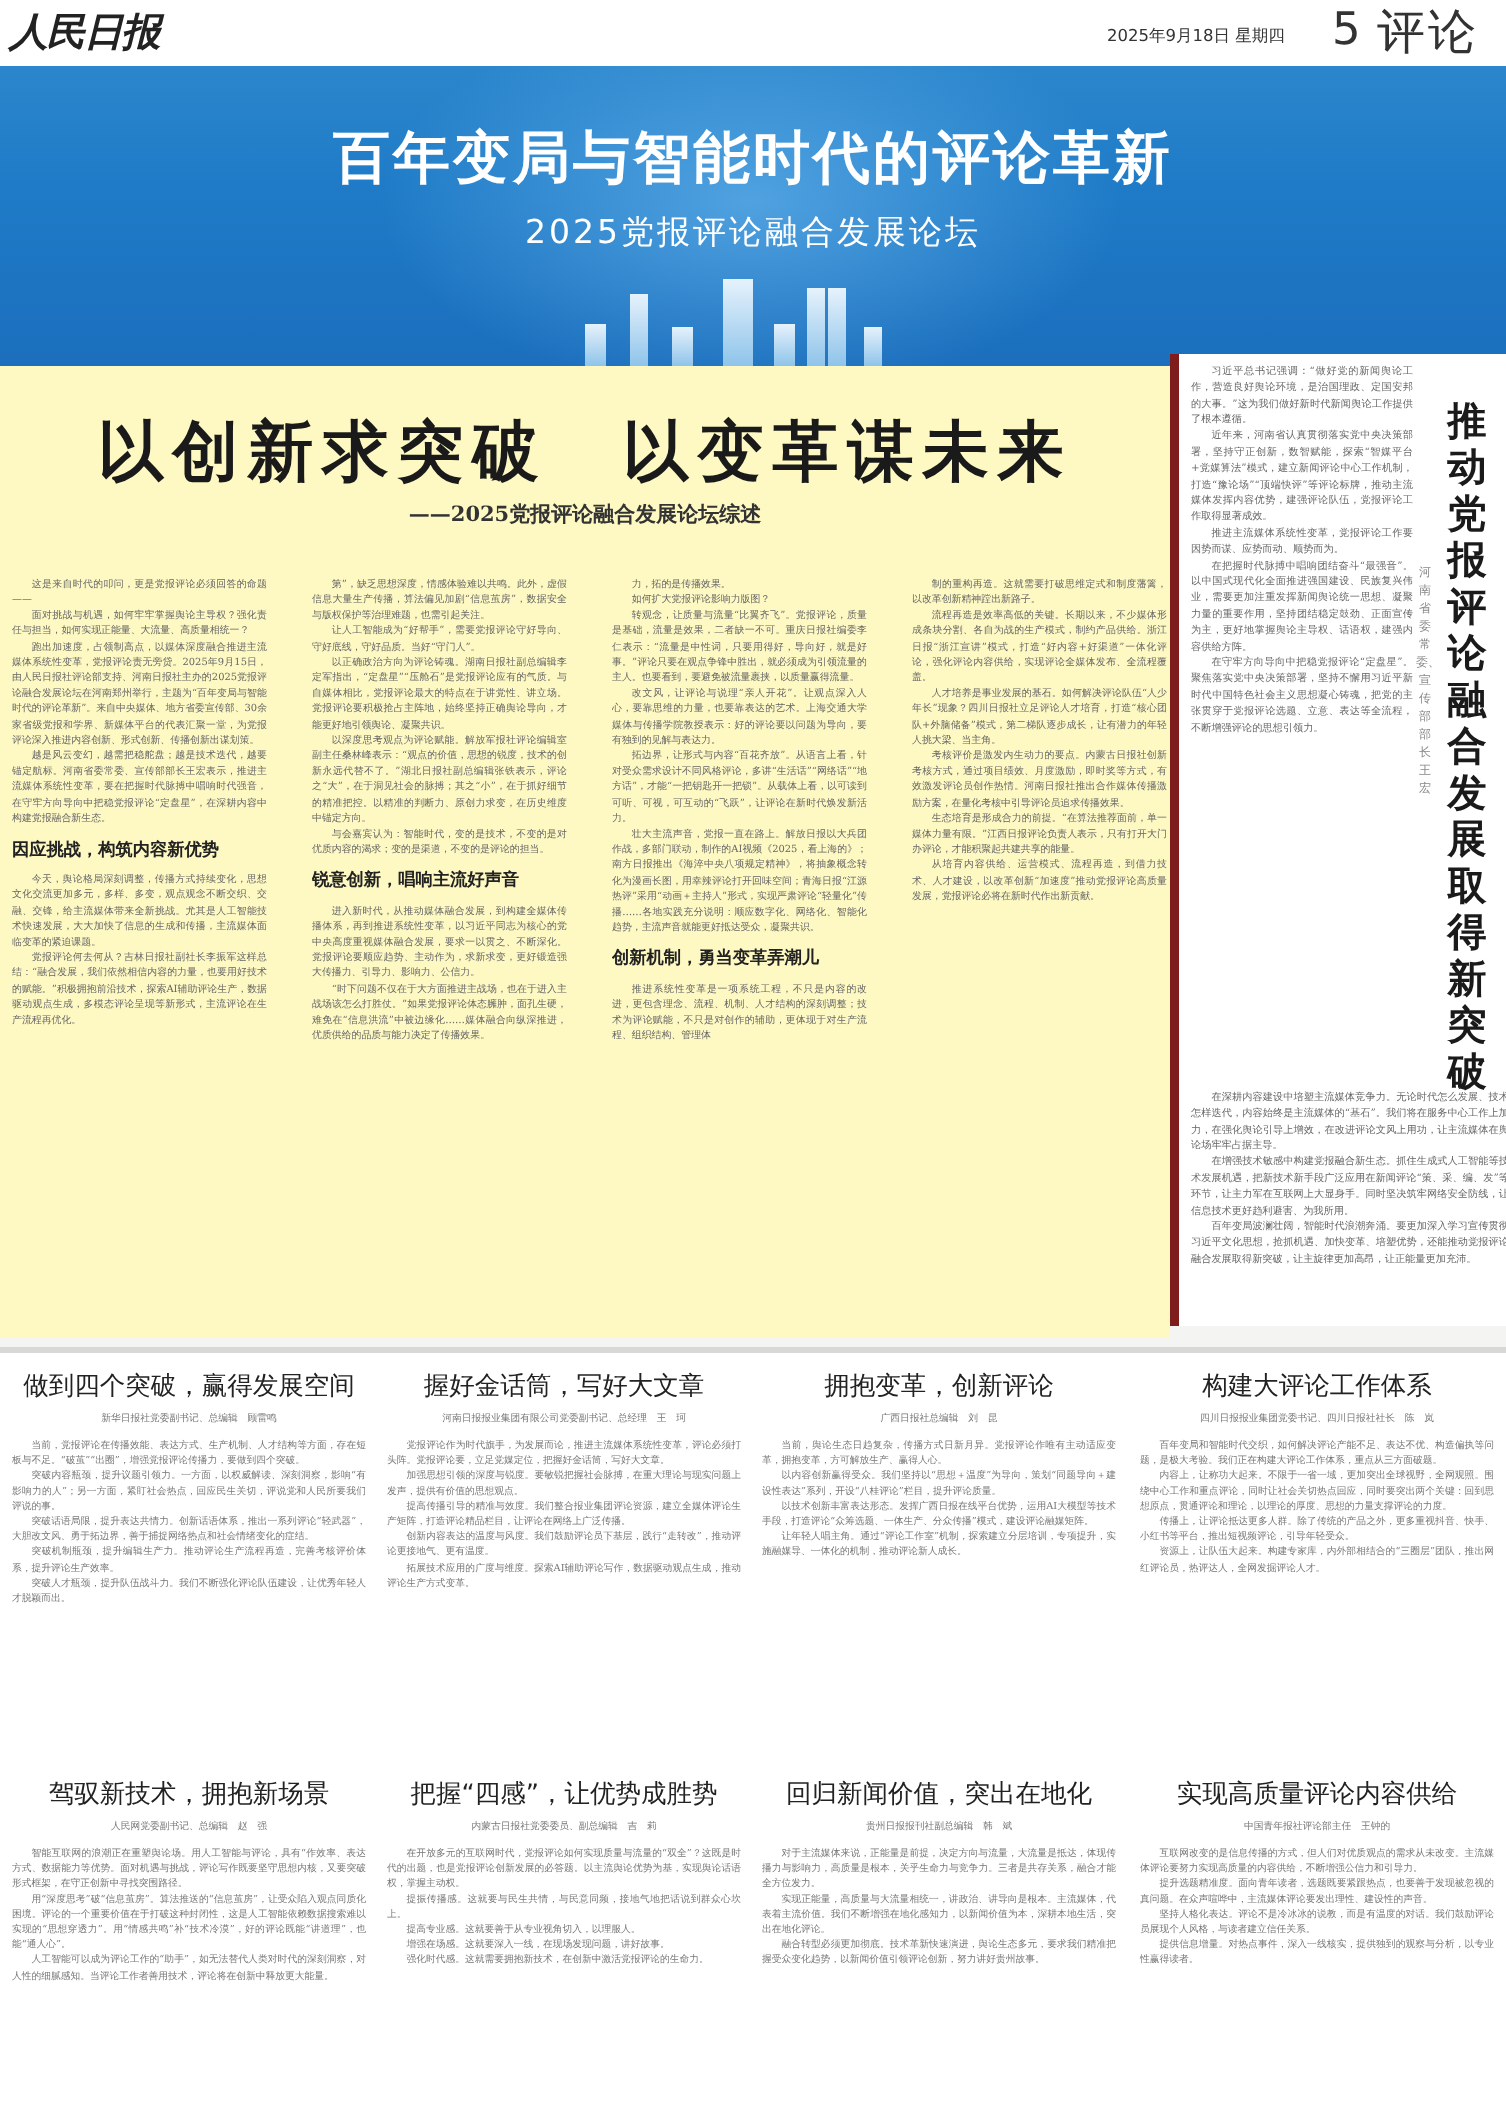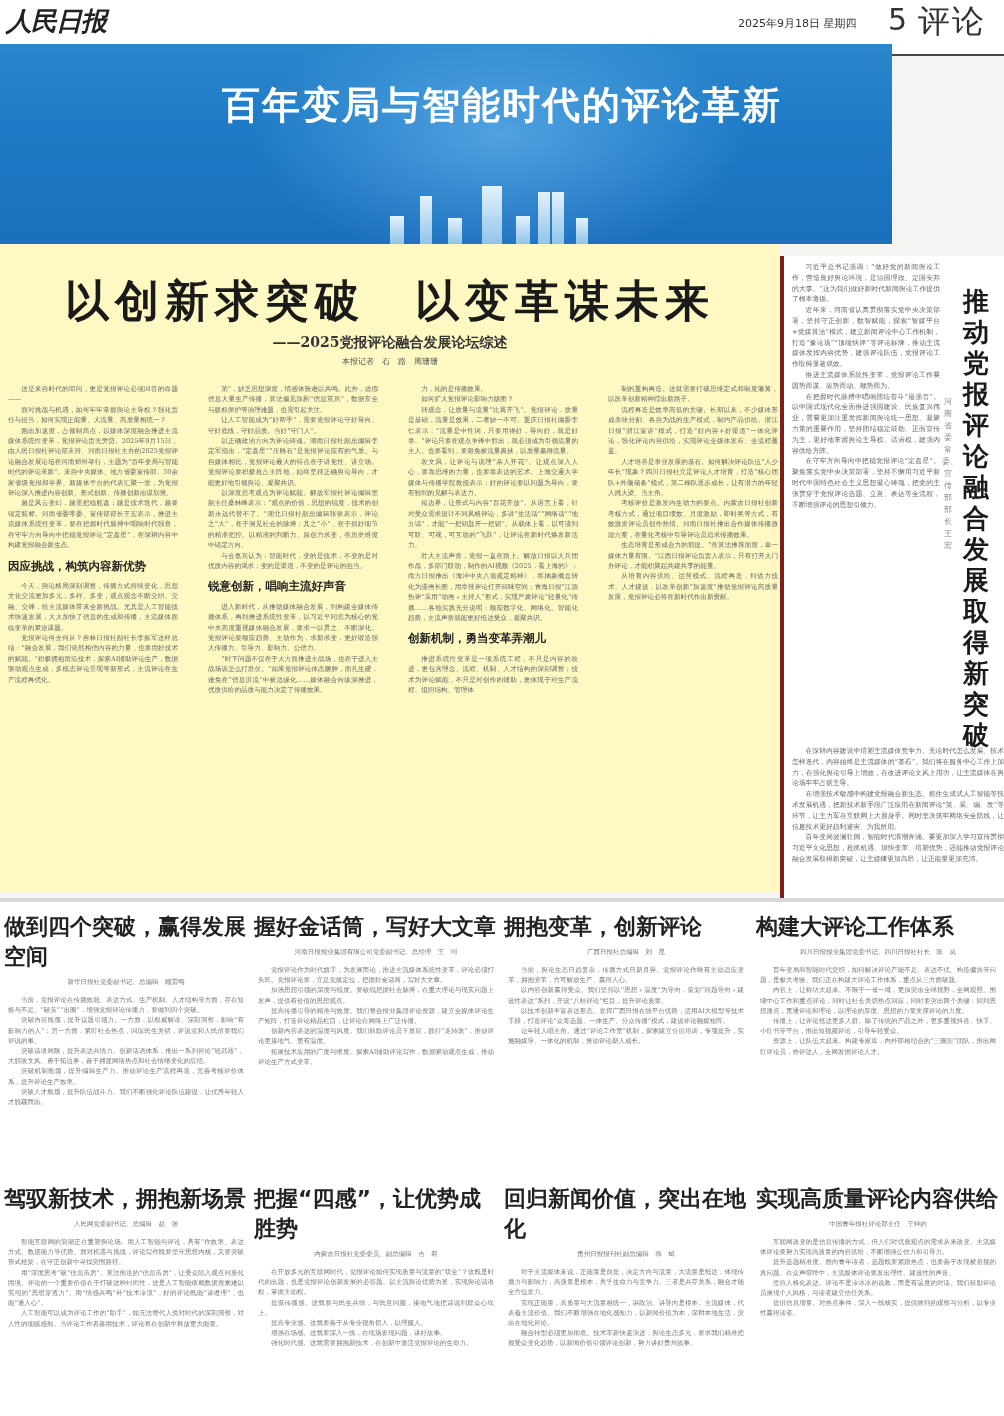--- a/index.html
+++ b/index.html
@@ -2,75 +2,75 @@
 <html><head>
 <meta charset="utf-8">
 <style>
 *{box-sizing:border-box;margin:0;padding:0}
 body{width:1004px;height:1416px;background:#f4f4f2;font-family:"DejaVu Serif",serif;color:#333;overflow:hidden;position:relative}
 .masthead{position:absolute;left:0;top:0;width:1004px;height:56px;background:#fff;border-bottom:2px solid #444}
 .masthead .logo{position:absolute;left:6px;top:4px;font-size:26px;font-style:italic;font-weight:bold;color:#222;font-family:"DejaVu Serif",serif;letter-spacing:-1px}
 .masthead .date{position:absolute;left:738px;top:16px;font-size:11px;font-family:"DejaVu Sans",sans-serif;color:#333}
 .masthead .pnum{position:absolute;left:888px;top:2px;font-size:30px;font-family:"DejaVu Sans",sans-serif;color:#333}
 .masthead .section{position:absolute;left:918px;top:0px;font-size:32px;font-family:"DejaVu Sans",sans-serif;color:#333;letter-spacing:2px}
-.banner{position:absolute;left:0;top:44px;width:892px;height:200px;background:linear-gradient(180deg,#2b86cc 0%,#1f7bc7 40%,#1b6fbd 100%);overflow:hidden}
+.banner{position:absolute;left:0;top:44px;width:1004px;height:200px;background:linear-gradient(180deg,#2b86cc 0%,#1f7bc7 40%,#1b6fbd 100%);overflow:hidden}
 .banner .glow{position:absolute;left:250px;top:-40px;width:500px;height:260px;background:radial-gradient(ellipse at center,rgba(140,210,255,.45),rgba(0,0,0,0) 70%)}
 .banner h1{position:absolute;left:0;width:1004px;top:36px;text-align:center;font-family:"DejaVu Sans",sans-serif;font-weight:bold;color:#fff;font-size:38px;letter-spacing:2px}
 .banner h2{position:absolute;left:0;width:1004px;top:96px;text-align:center;font-family:"DejaVu Sans",sans-serif;color:#fff;font-size:22px;font-weight:normal;letter-spacing:2px}
 .skyline{position:absolute;left:390px;top:184px;width:230px;height:60px}
 .skyline div{position:absolute;bottom:0;background:linear-gradient(180deg,#e6f2fc,#8fc4ea)}
 .lead{position:absolute;left:0;top:244px;width:780px;height:648px;background:#fef9c3}
 .lead .title{position:absolute;left:0;top:28px;width:780px;text-align:center;font-family:"DejaVu Sans",sans-serif;font-weight:bold;font-size:44px;color:#1a1a1a;letter-spacing:6px;word-spacing:30px}
 .lead .subtitle{position:absolute;left:0;top:90px;width:780px;text-align:center;font-size:14px;font-weight:bold;color:#333}
 .lead .byline{position:absolute;left:0;top:112px;width:780px;text-align:center;font-size:8px;color:#555}
 .cols{position:absolute;left:8px;top:140px;width:770px;height:500px;display:flex;gap:30px}
 .col{flex:1;font-size:6.6px;line-height:10.4px;color:#666;text-align:justify;overflow:hidden}
 .col p{text-indent:2em}
 .col h3{font-family:"DejaVu Sans",sans-serif;font-size:11.5px;color:#222;margin:10px 0 10px;text-indent:0}
-.side{position:absolute;left:780px;top:256px;width:224px;height:648px;background:#fff;border-left:4px solid #7f1d1d}
+.side{position:absolute;left:780px;top:236px;width:224px;height:648px;background:#fff;border-left:6px solid #7f1d1d}
 .side .body{position:absolute;left:8px;top:6px;width:148px;font-size:6.8px;line-height:10.8px;color:#666;text-align:justify}
 .side .body p{text-indent:2em}
 .side .vtitle{position:absolute;left:174px;top:30px;width:36px;font-family:"DejaVu Sans",sans-serif;font-weight:bold;font-size:26px;line-height:31px;color:#1a1a1a;text-align:center}
 .side .vauthor{position:absolute;left:158px;top:140px;width:12px;font-size:8px;line-height:12px;color:#888;text-align:center}
 .grid{position:absolute;left:0;top:898px;width:1004px;height:518px;background:#fff;border-top:4px solid #d8d8d8}
 .cell{position:absolute;width:244px;overflow:hidden}
-.cell h4{font-family:"DejaVu Sans",sans-serif;font-size:22px;color:#222;text-align:left;font-weight:bold;margin-top:6px}
+.cell h4{font-family:"DejaVu Sans",sans-serif;font-size:17px;color:#222;text-align:center;font-weight:normal;margin-top:6px}
 .cell .by{font-size:6.5px;color:#777;text-align:center;margin:6px 0 8px}
 .cell .txt{font-size:6.5px;line-height:10.2px;color:#777;text-align:justify;padding:0 4px}
 .cell .txt p{text-indent:2em}
 </style>
 </head>
 <body>
 
 <div class="masthead">
   <div class="logo">人民日报</div>
   <div class="date">2025年9月18日 星期四</div>
   <div class="pnum">5</div>
   <div class="section">评论</div>
 </div>
 
 <div class="banner">
   <div class="glow"></div>
   <h1>百年变局与智能时代的评论革新</h1>
+  <h2>2025党报评论融合发展论坛</h2>
   <div class="skyline" style="top:140px;">
     <div style="left:0;width:14px;height:28px;"></div>
     <div style="left:30px;width:12px;height:48px;"></div>
     <div style="left:58px;width:14px;height:26px;"></div>
     <div style="left:92px;width:20px;height:58px;"></div>
     <div style="left:126px;width:14px;height:28px;"></div>
     <div style="left:148px;width:12px;height:52px;"></div>
     <div style="left:162px;width:12px;height:52px;"></div>
     <div style="left:186px;width:12px;height:26px;"></div>
   </div>
 </div>
 
 <div class="lead">
   <div class="title">以创新求突破　以变革谋未来</div>
   <div class="subtitle">——2025党报评论融合发展论坛综述</div>
-  <div class="byline">本报记者　石　路　周珊珊</div>
   <div class="cols">
     <div class="col">
       <p>这是来自时代的叩问，更是党报评论必须回答的命题——</p>
       <p>面对挑战与机遇，如何牢牢掌握舆论主导权？强化责任与担当，如何实现正能量、大流量、高质量相统一？</p>
       <p>跑出加速度，占领制高点，以媒体深度融合推进主流媒体系统性变革，党报评论责无旁贷。2025年9月15日，由人民日报社评论部支持、河南日报社主办的2025党报评论融合发展论坛在河南郑州举行，主题为“百年变局与智能时代的评论革新”。来自中央媒体、地方省委宣传部、30余家省级党报和学界、新媒体平台的代表汇聚一堂，为党报评论深入推进内容创新、形式创新、传播创新出谋划策。</p>
       <p>越是风云变幻，越需把稳舵盘；越是技术迭代，越要锚定航标。河南省委常委、宣传部部长王宏表示，推进主流媒体系统性变革，要在把握时代脉搏中唱响时代强音，在守牢方向导向中把稳党报评论“定盘星”，在深耕内容中构建党报融合新生态。</p>
       <h3>因应挑战，构筑内容新优势</h3>
       <p>今天，舆论格局深刻调整，传播方式持续变化，思想文化交流更加多元，多样、多变，观点观念不断交织、交融、交锋，给主流媒体带来全新挑战。尤其是人工智能技术快速发展，大大加快了信息的生成和传播，主流媒体面临变革的紧迫课题。</p>
       <p>党报评论何去何从？吉林日报社副社长李振军这样总结：“融合发展，我们依然相信内容的力量，也要用好技术的赋能。”积极拥抱前沿技术，探索AI辅助评论生产，数据驱动观点生成，多模态评论呈现等新形式，主流评论在生产流程再优化。</p>
     </div>

